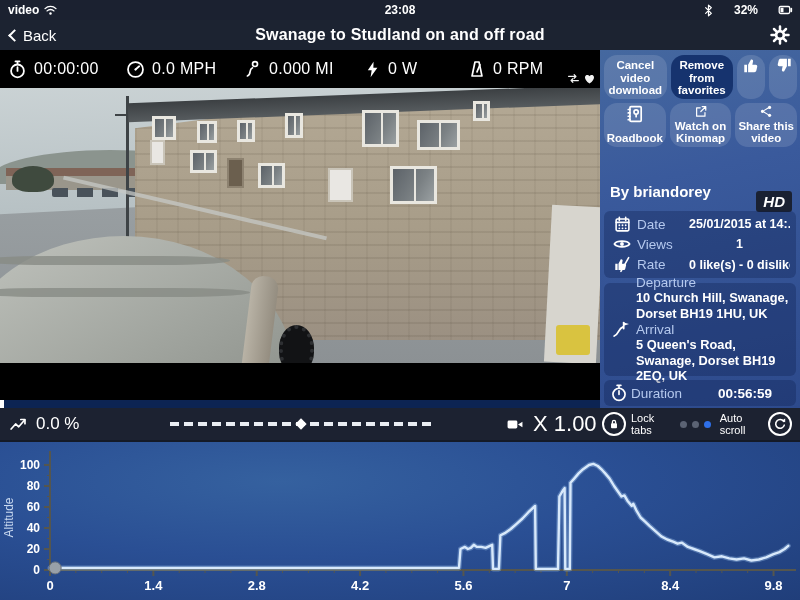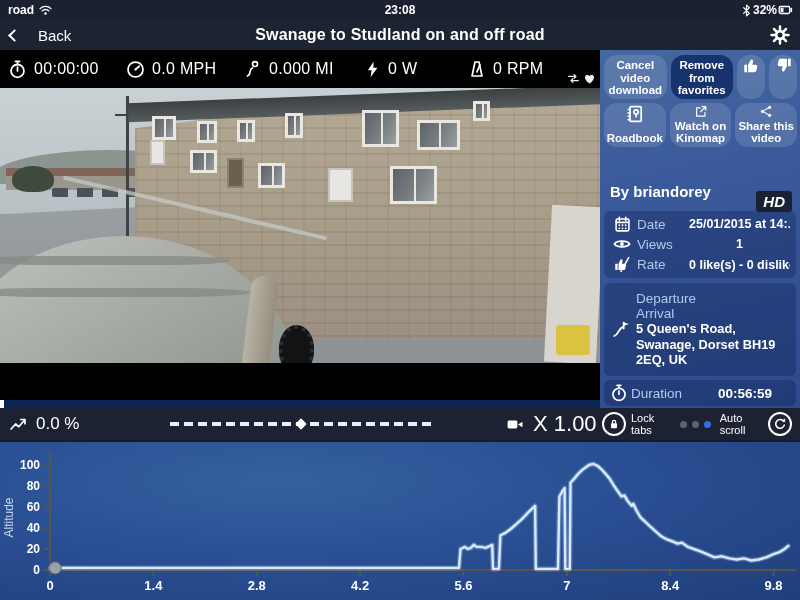--- a/index.html
+++ b/index.html
@@ -6,25 +6,25 @@
   *{box-sizing:border-box;}
   #app{position:relative;width:800px;height:600px;overflow:hidden;
        font-family:"Liberation Sans",sans-serif;color:#fff;background:#1c2231;}
   svg.ic{display:block;stroke:#fff;fill:none;stroke-width:1.5;stroke-linecap:round;stroke-linejoin:round;}
 
   
   .status{position:absolute;left:0;top:0;width:800px;height:20px;background:#1b2130;
           display:flex;align-items:center;font-size:12px;font-weight:bold;}
   .status .left{display:flex;align-items:center;gap:4px;margin-left:8px;}
   .status .time{position:absolute;left:0;right:0;text-align:center;}
-  .status .right{position:absolute;right:6px;display:flex;align-items:center;gap:0;}
+  .status .right{position:absolute;right:6px;display:flex;align-items:center;gap:19px;}
 
   
   .nav{position:absolute;left:0;top:20px;width:800px;height:30px;background:#1c2331;}
-  .back{position:absolute;left:10px;top:0;height:30px;display:flex;align-items:center;gap:19px;font-size:15px;justify-content:center;}
+  .back{position:absolute;left:10px;top:0;height:30px;display:flex;align-items:center;gap:4px;font-size:15px;justify-content:center;}
   .chev{width:9px;height:9px;border-left:2.5px solid #fff;border-bottom:2.5px solid #fff;transform:rotate(45deg);}
   .nav .title{position:absolute;left:0;right:0;top:0;height:30px;line-height:30px;text-align:center;
               font-size:16px;font-weight:bold;letter-spacing:.2px;}
   .gear{position:absolute;right:10px;top:5px;}
 
   
   .statsbar{position:absolute;left:0;top:50px;width:600px;height:38px;background:#000;
             display:flex;align-items:center;}
   .stat{display:flex;align-items:center;gap:7px;font-size:16px;letter-spacing:.3px;}
   .s0{margin-left:8px;width:118px}.s1{width:118px}.s2{width:120px}.s3{width:104px}.s4{width:96px}
@@ -131,21 +131,21 @@
          border-top:2px solid #141a27;}
   .chart svg{position:absolute;inset:0;}
 </style>
 </head>
 <body>
 
 <div id="app">
 
   <div class="status">
     <div class="left">
-      <span>road</span>
+      <span>video</span>
       <svg class="ic" width="15" height="15" viewBox="0 0 16 16">
           <path d="M2.2 6a8.2 8.2 0 0 1 11.6 0M4.4 8.4a5 5 0 0 1 7.2 0"></path>
           <circle cx="8" cy="11.2" r="1.3" fill="#fff" stroke="none"></circle>
         </svg>
     </div>
     <span class="time">23:08</span>
     <div class="right">
       <svg class="ic" width="13" height="13" viewBox="0 0 16 16">
           <path d="M4.5 4.5l7 7-3.5 3V1.5l3.5 3-7 7"></path>
         </svg>
@@ -373,20 +373,21 @@
     <div class="panel p-route">
       <span class="lic">
           <svg class="ic" width="19" height="19" viewBox="0 0 16 16">
             <path d="M1 13.5C5.5 11.5 4 7.5 8.5 5.8"></path>
             <path d="M9 2.2v5"></path>
             <polygon points="9,2.2 13.5,3.4 9,4.8" fill="#fff" stroke="none"></polygon>
           </svg>
         </span>
       <div class="rcol">
         <div class="rlabel">Departure</div>
+        <div class="raddr">10 Church Hill, Swanage, Dorset BH19 1HU, UK</div>
         <div class="rlabel">Arrival</div>
         <div class="raddr">5 Queen's Road, Swanage, Dorset BH19 2EQ, UK</div>
       </div>
     </div>
 
     <div class="panel p-dur">
       <span class="lic">
           <svg class="ic" width="18" height="18" viewBox="0 0 16 16">
             <circle cx="8" cy="9.2" r="5.4"></circle>
             <path d="M8 9.2V6.1M6.3 1.2h3.4M8 1.2v2.4"></path>

